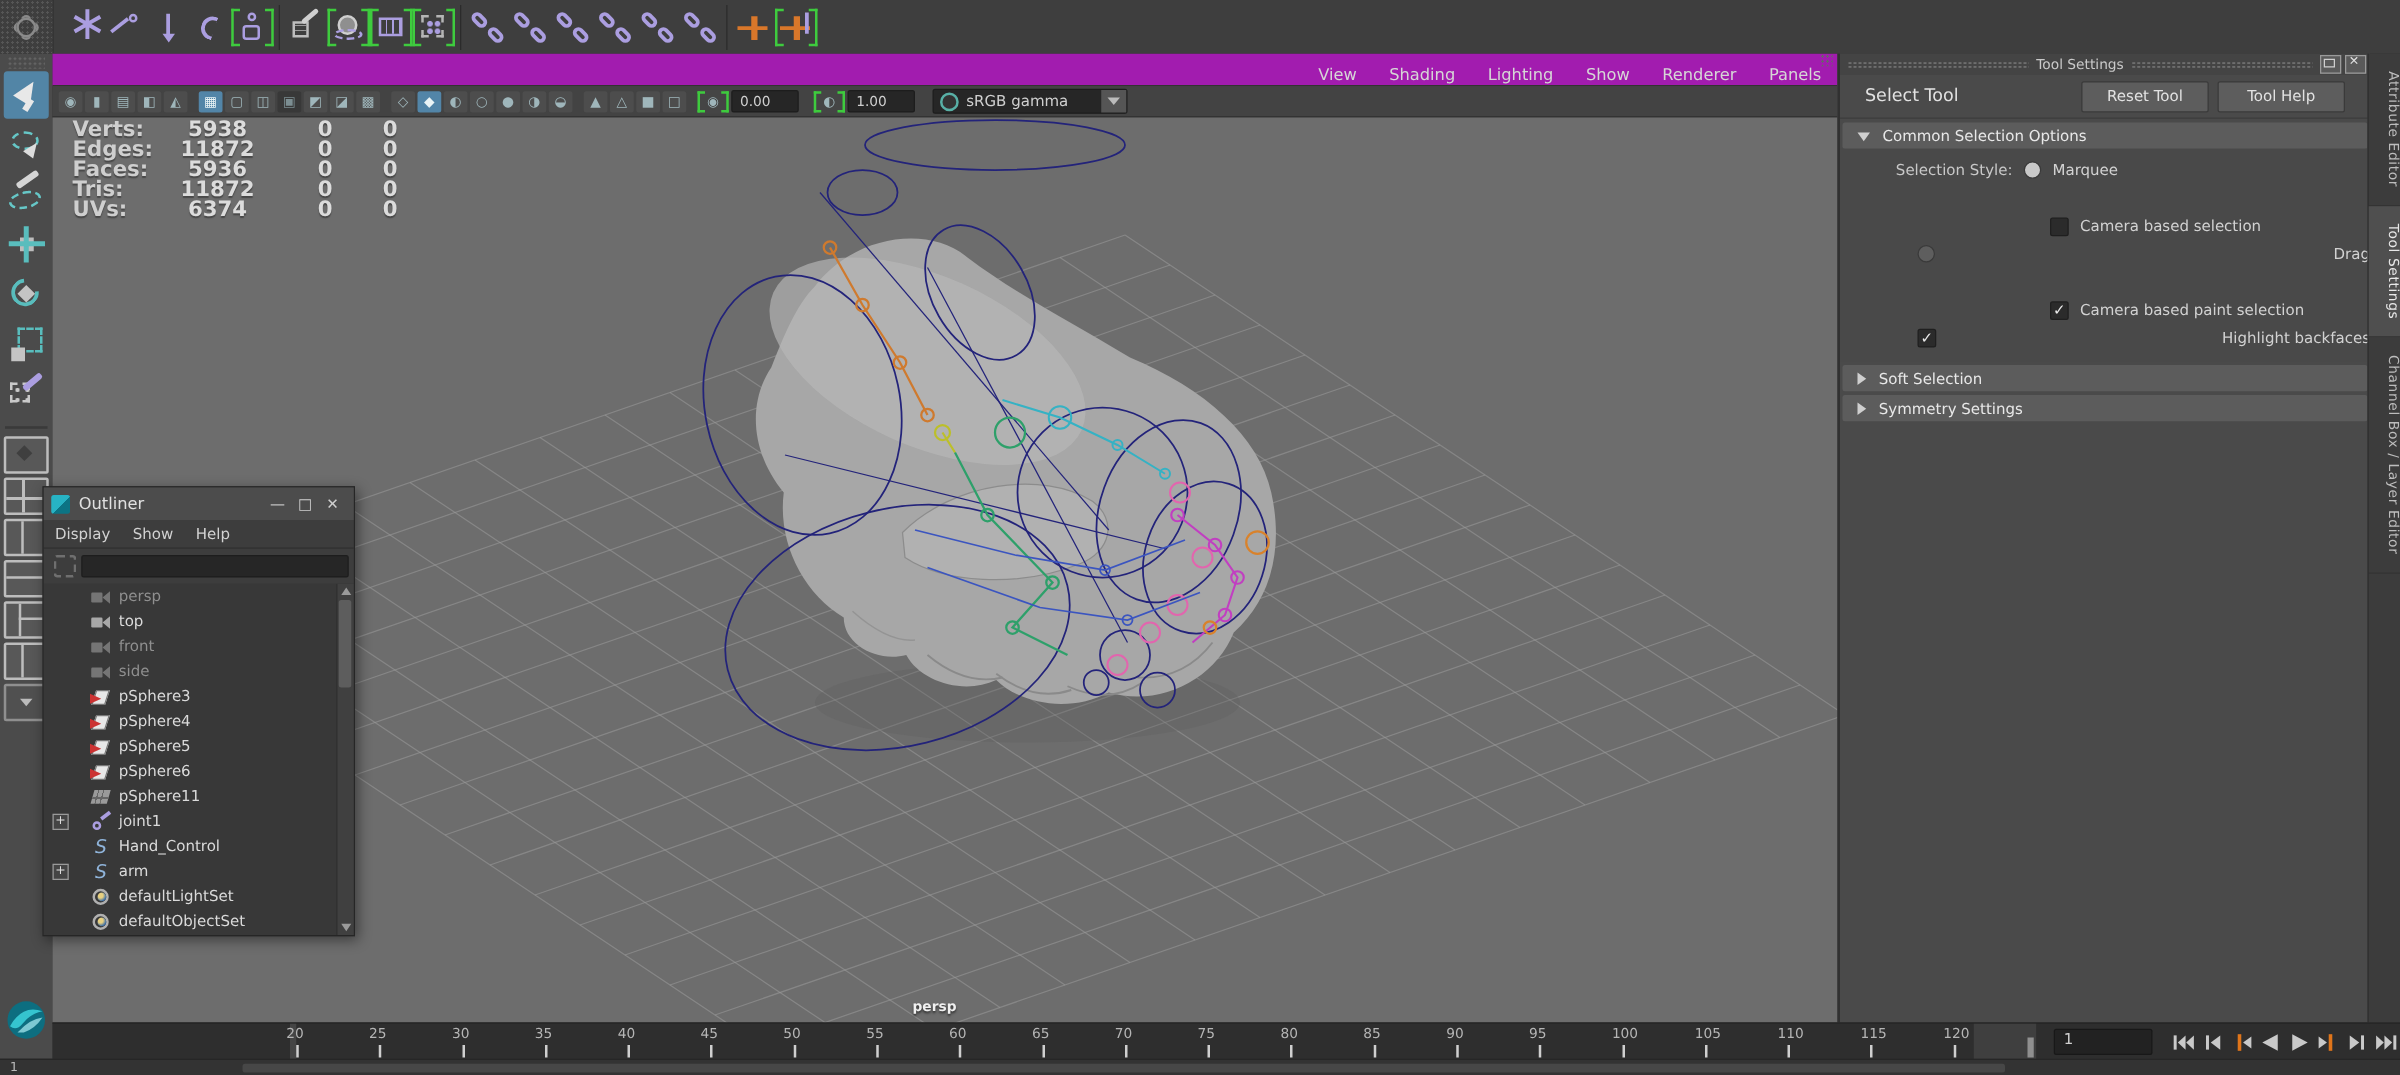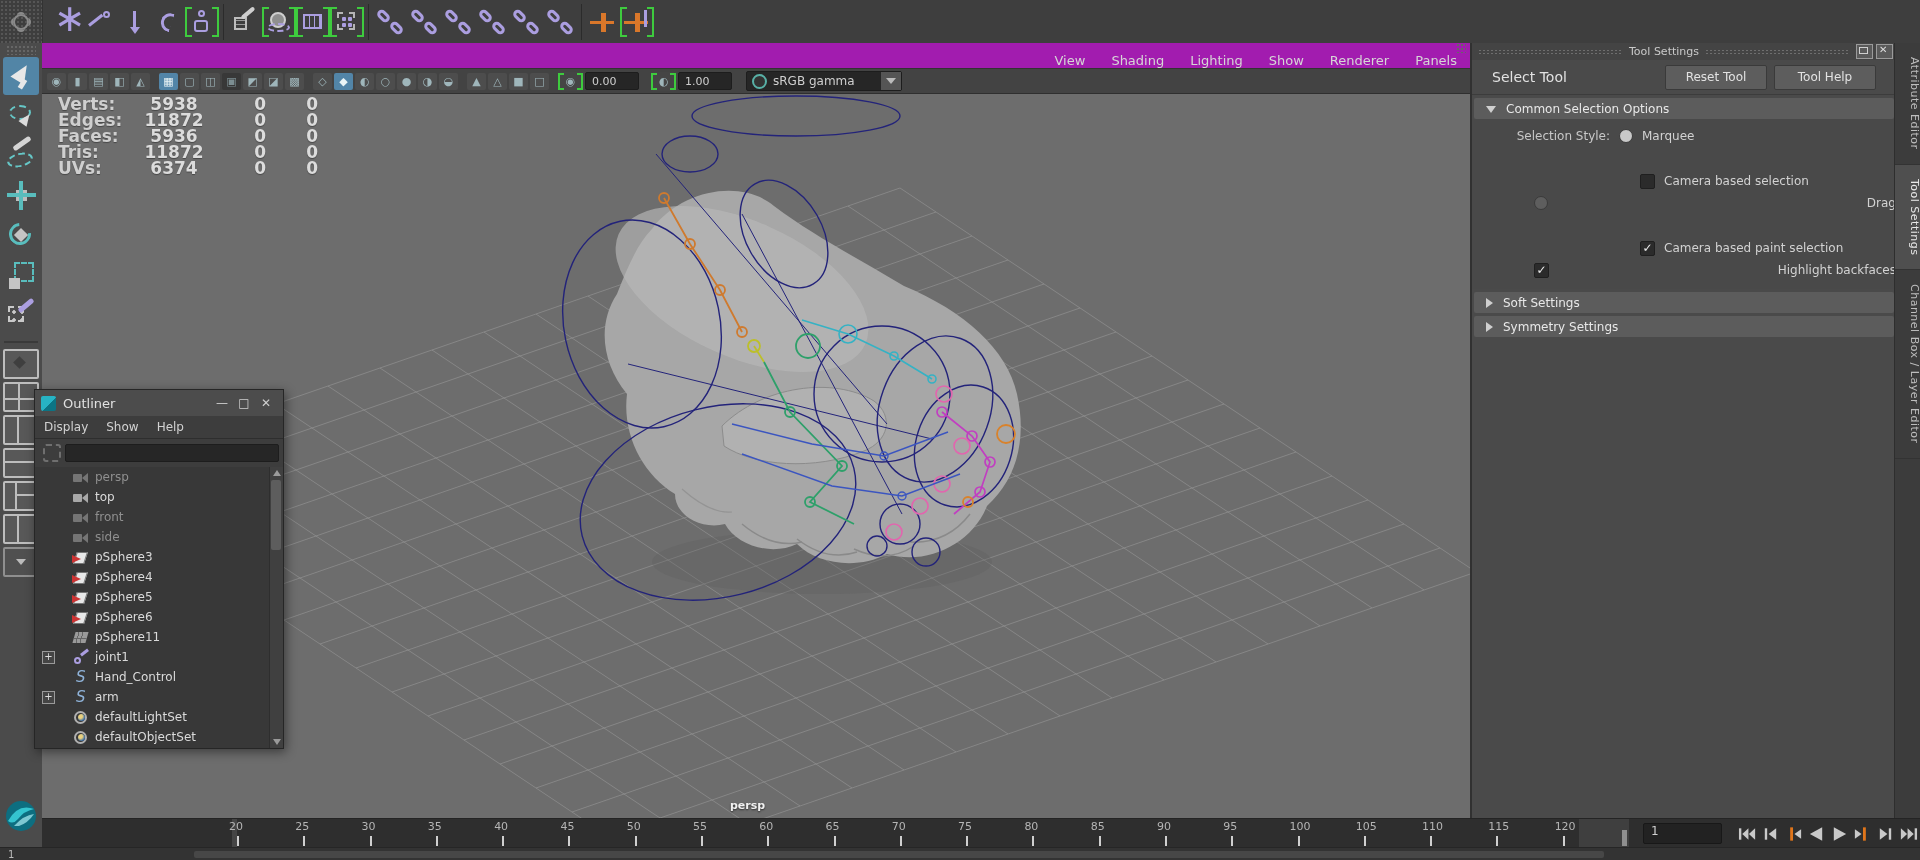--- a/index.html
+++ b/index.html
@@ -745,21 +745,21 @@
         <span>Camera based paint selection</span>
       </div>
       <div class="optrow ind1">
         <span class="cb on"></span>
         <span>Highlight backfaces</span>
       </div>
     </div>
 
     <div class="sect">
       <span class="arr"></span>
-      <span class="stext">Soft Settings</span>
+      <span class="stext">Soft Selection</span>
     </div>
     <div class="sect">
       <span class="arr"></span>
       <span class="stext">Symmetry Settings</span>
     </div>
   </div>
 
   <div class="side-tabs">
 
       <div class="vtab">Attribute Editor</div>

